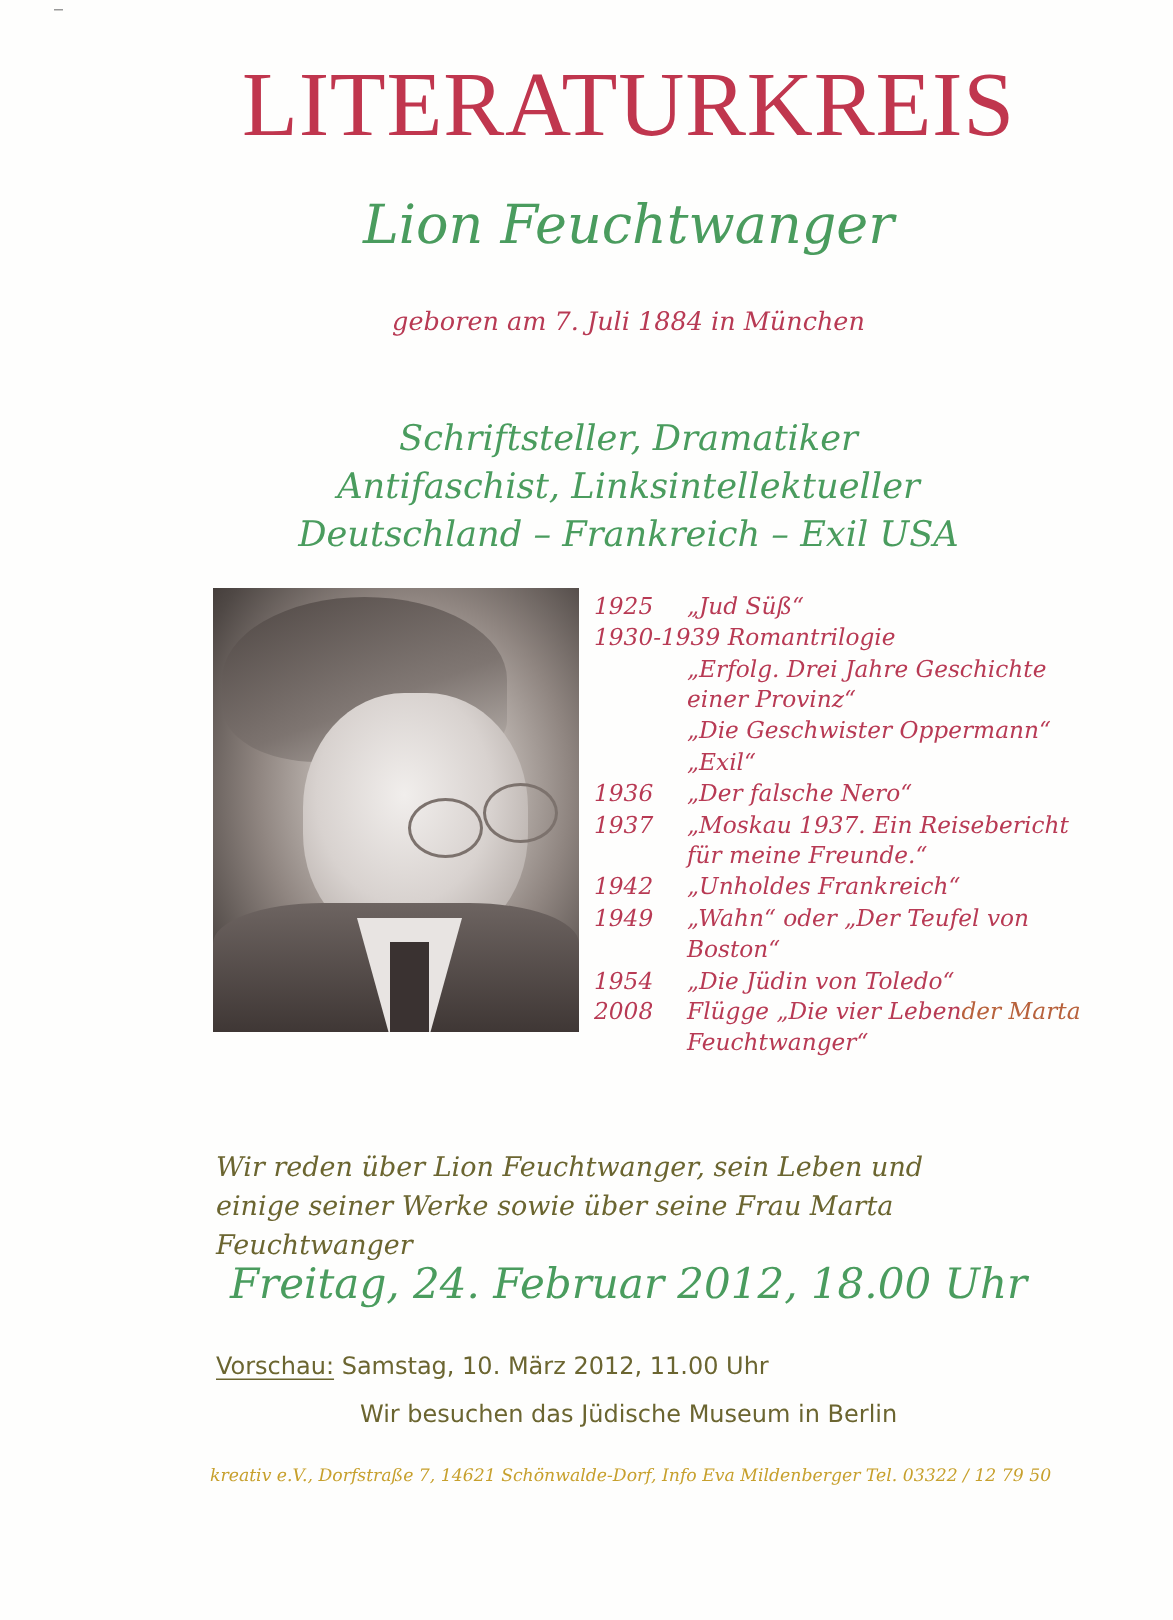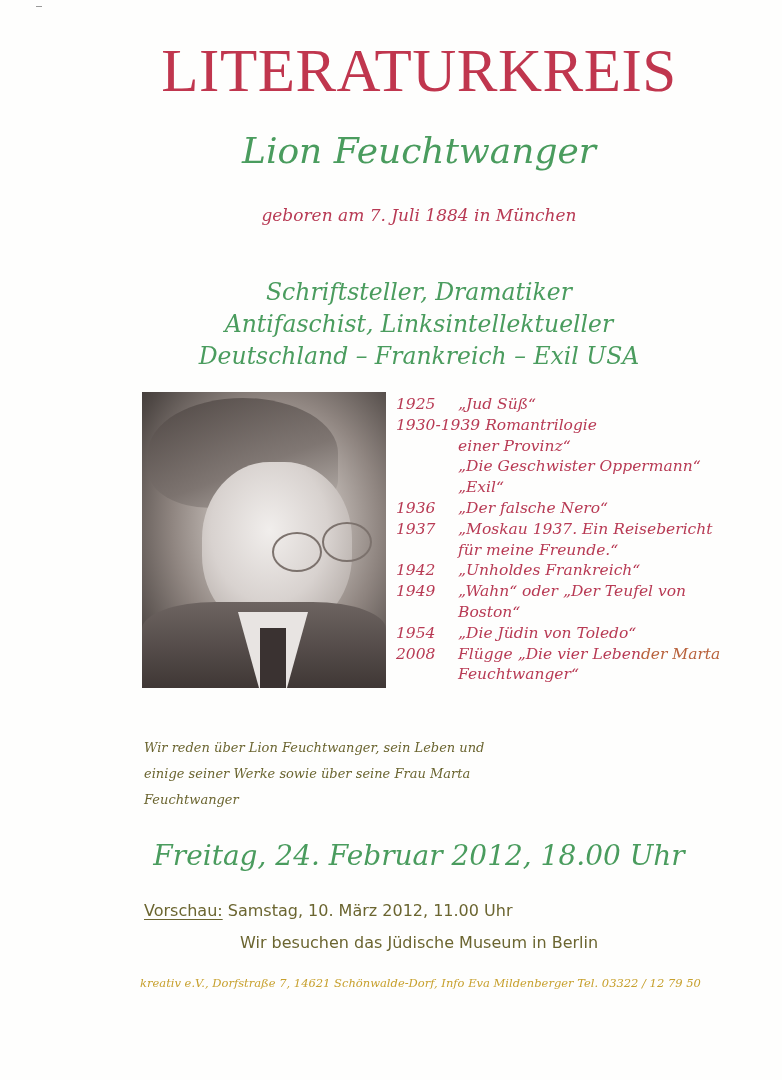--- a/index.html
+++ b/index.html
@@ -86,23 +86,23 @@
     line-height: 20.8px;
   }
   .work-row { display: flex; white-space: nowrap; }
   .work-year { width: 62px; flex: none; }
   .work-year.wide { width: auto; margin-right: 5px; }
   .work-title { flex: none; }
   .indent { padding-left: 62px; }
   .accent-orange { color: #b8623c; }
 
   .talk {
-    left: 116px; top: 735px; width: 600px;
-    font-style: italic;
-    font-size: 13px;
+    left: 116px; top: 766px; width: 600px;
+    font-style: italic;
+    font-size: 18px;
     color: #6b6530;
     line-height: 26px;
   }
   .event {
     top: 838px;
     font-style: italic;
     font-size: 28px;
     color: #4a9c5e;
     line-height: 36px;
   }
@@ -165,20 +165,23 @@
 <div class="abs works">
   <div class="work-row">
     <span class="work-year">1925</span>
     <span class="work-title">„Jud Süß“</span>
   </div>
   <div class="work-row">
     <span class="work-year wide">1930-1939</span>
     <span class="work-title">Romantrilogie</span>
   </div>
   <div class="work-row indent">
+    <span class="work-title">„Erfolg. Drei Jahre Geschichte</span>
+  </div>
+  <div class="work-row indent">
     <span class="work-title">einer Provinz“</span>
   </div>
   <div class="work-row indent">
     <span class="work-title">„Die Geschwister Oppermann“</span>
   </div>
   <div class="work-row indent">
     <span class="work-title">„Exil“</span>
   </div>
   <div class="work-row">
     <span class="work-year">1936</span>

